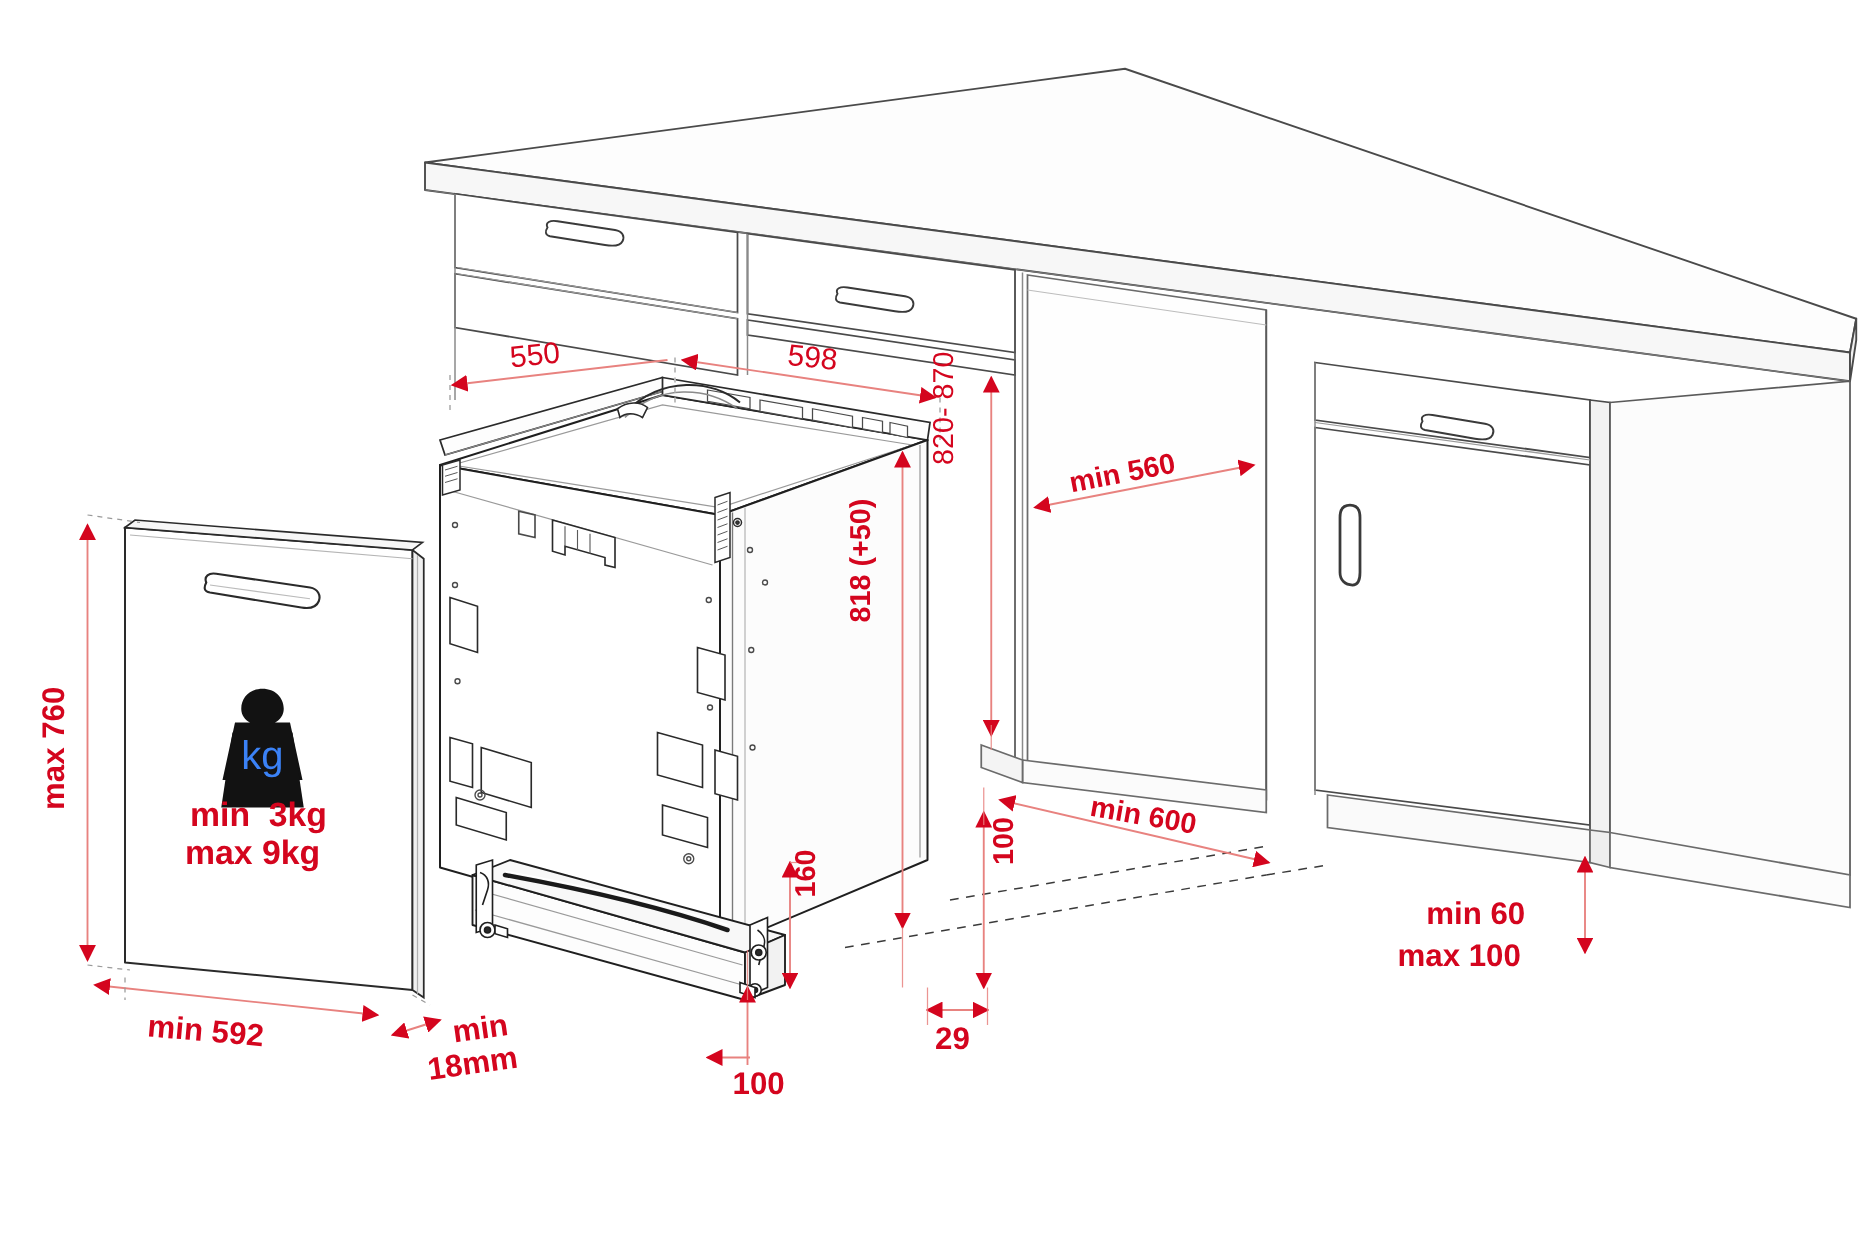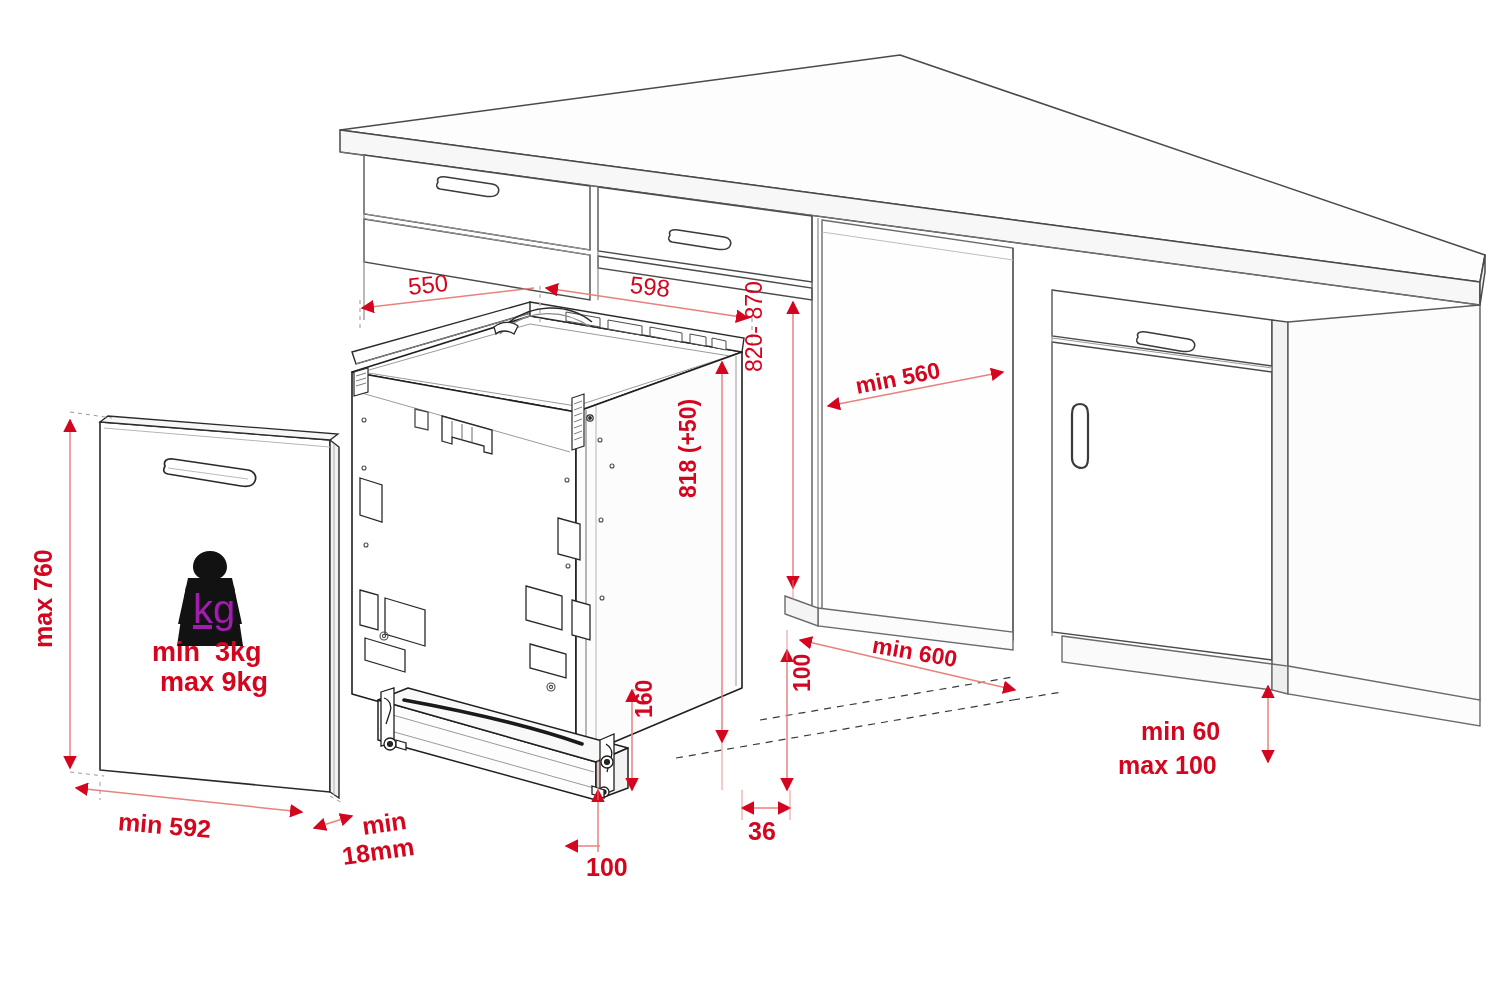--- a/index.html
+++ b/index.html
@@ -331,37 +331,37 @@
               transform:rotate(10deg);">min 600</div>
 
   <div class="dimlabel" style="left:632px; top:718px; font-size:23px; font-weight:700; color:#D4051E;
               transform:rotate(-90deg); transform-origin:left top;">160</div>
 
   <div class="dimlabel" style="left:586px; top:854px; font-size:25px; font-weight:700; color:#D4051E;">100</div>
 
   <div class="dimlabel" style="left:790px; top:692px; font-size:23px; font-weight:700; color:#D4051E;
               transform:rotate(-90deg); transform-origin:left top;">100</div>
 
-  <div class="dimlabel" style="left:748px; top:818px; font-size:25px; font-weight:700; color:#D4051E;">36</div>
+  <div class="dimlabel" style="left:748px; top:818px; font-size:25px; font-weight:700; color:#D4051E;">29</div>
 
   <div class="dimlabel" style="left:1141px; top:718px; font-size:25px; font-weight:700; color:#D4051E;">min 60</div>
 
   <div class="dimlabel" style="left:1118px; top:752px; font-size:25px; font-weight:700; color:#D4051E;">max 100</div>
 
   <div class="dimlabel" style="left:30px; top:648px; font-size:25px; font-weight:700; color:#D4051E;
               transform:rotate(-90deg); transform-origin:left top;">max 760</div>
 
   <div class="dimlabel" style="left:118px; top:812px; font-size:25px; font-weight:700; color:#D4051E;
               transform:rotate(5deg);">min 592</div>
 
   <div class="dimlabel" style="left:362px; top:810px; font-size:25px; font-weight:700; color:#D4051E;
               transform:rotate(-8deg);">min</div>
 
   <div class="dimlabel" style="left:342px; top:838px; font-size:25px; font-weight:700; color:#D4051E;
               transform:rotate(-8deg);">18mm</div>
 
-  <div class="dimlabel" style="left:193px; top:588px; font-size:40px; font-weight:400; color:#a21caf;text-decoration:underline;">kg</div>
+  <div class="dimlabel" style="left:193px; top:588px; font-size:32px; font-weight:400; color:#3b82f6;">kg</div>
 
   <div class="dimlabel" style="left:152px; top:638px; font-size:27px; font-weight:700; color:#D4051E;">min  3kg</div>
 
-  <div class="dimlabel" style="left:160px; top:668px; font-size:27px; font-weight:700; color:#D4051E;">max 9kg</div>
+  <div class="dimlabel" style="left:148px; top:668px; font-size:27px; font-weight:700; color:#D4051E;">max 9kg</div>
 
 </div>
 
 </body></html>

